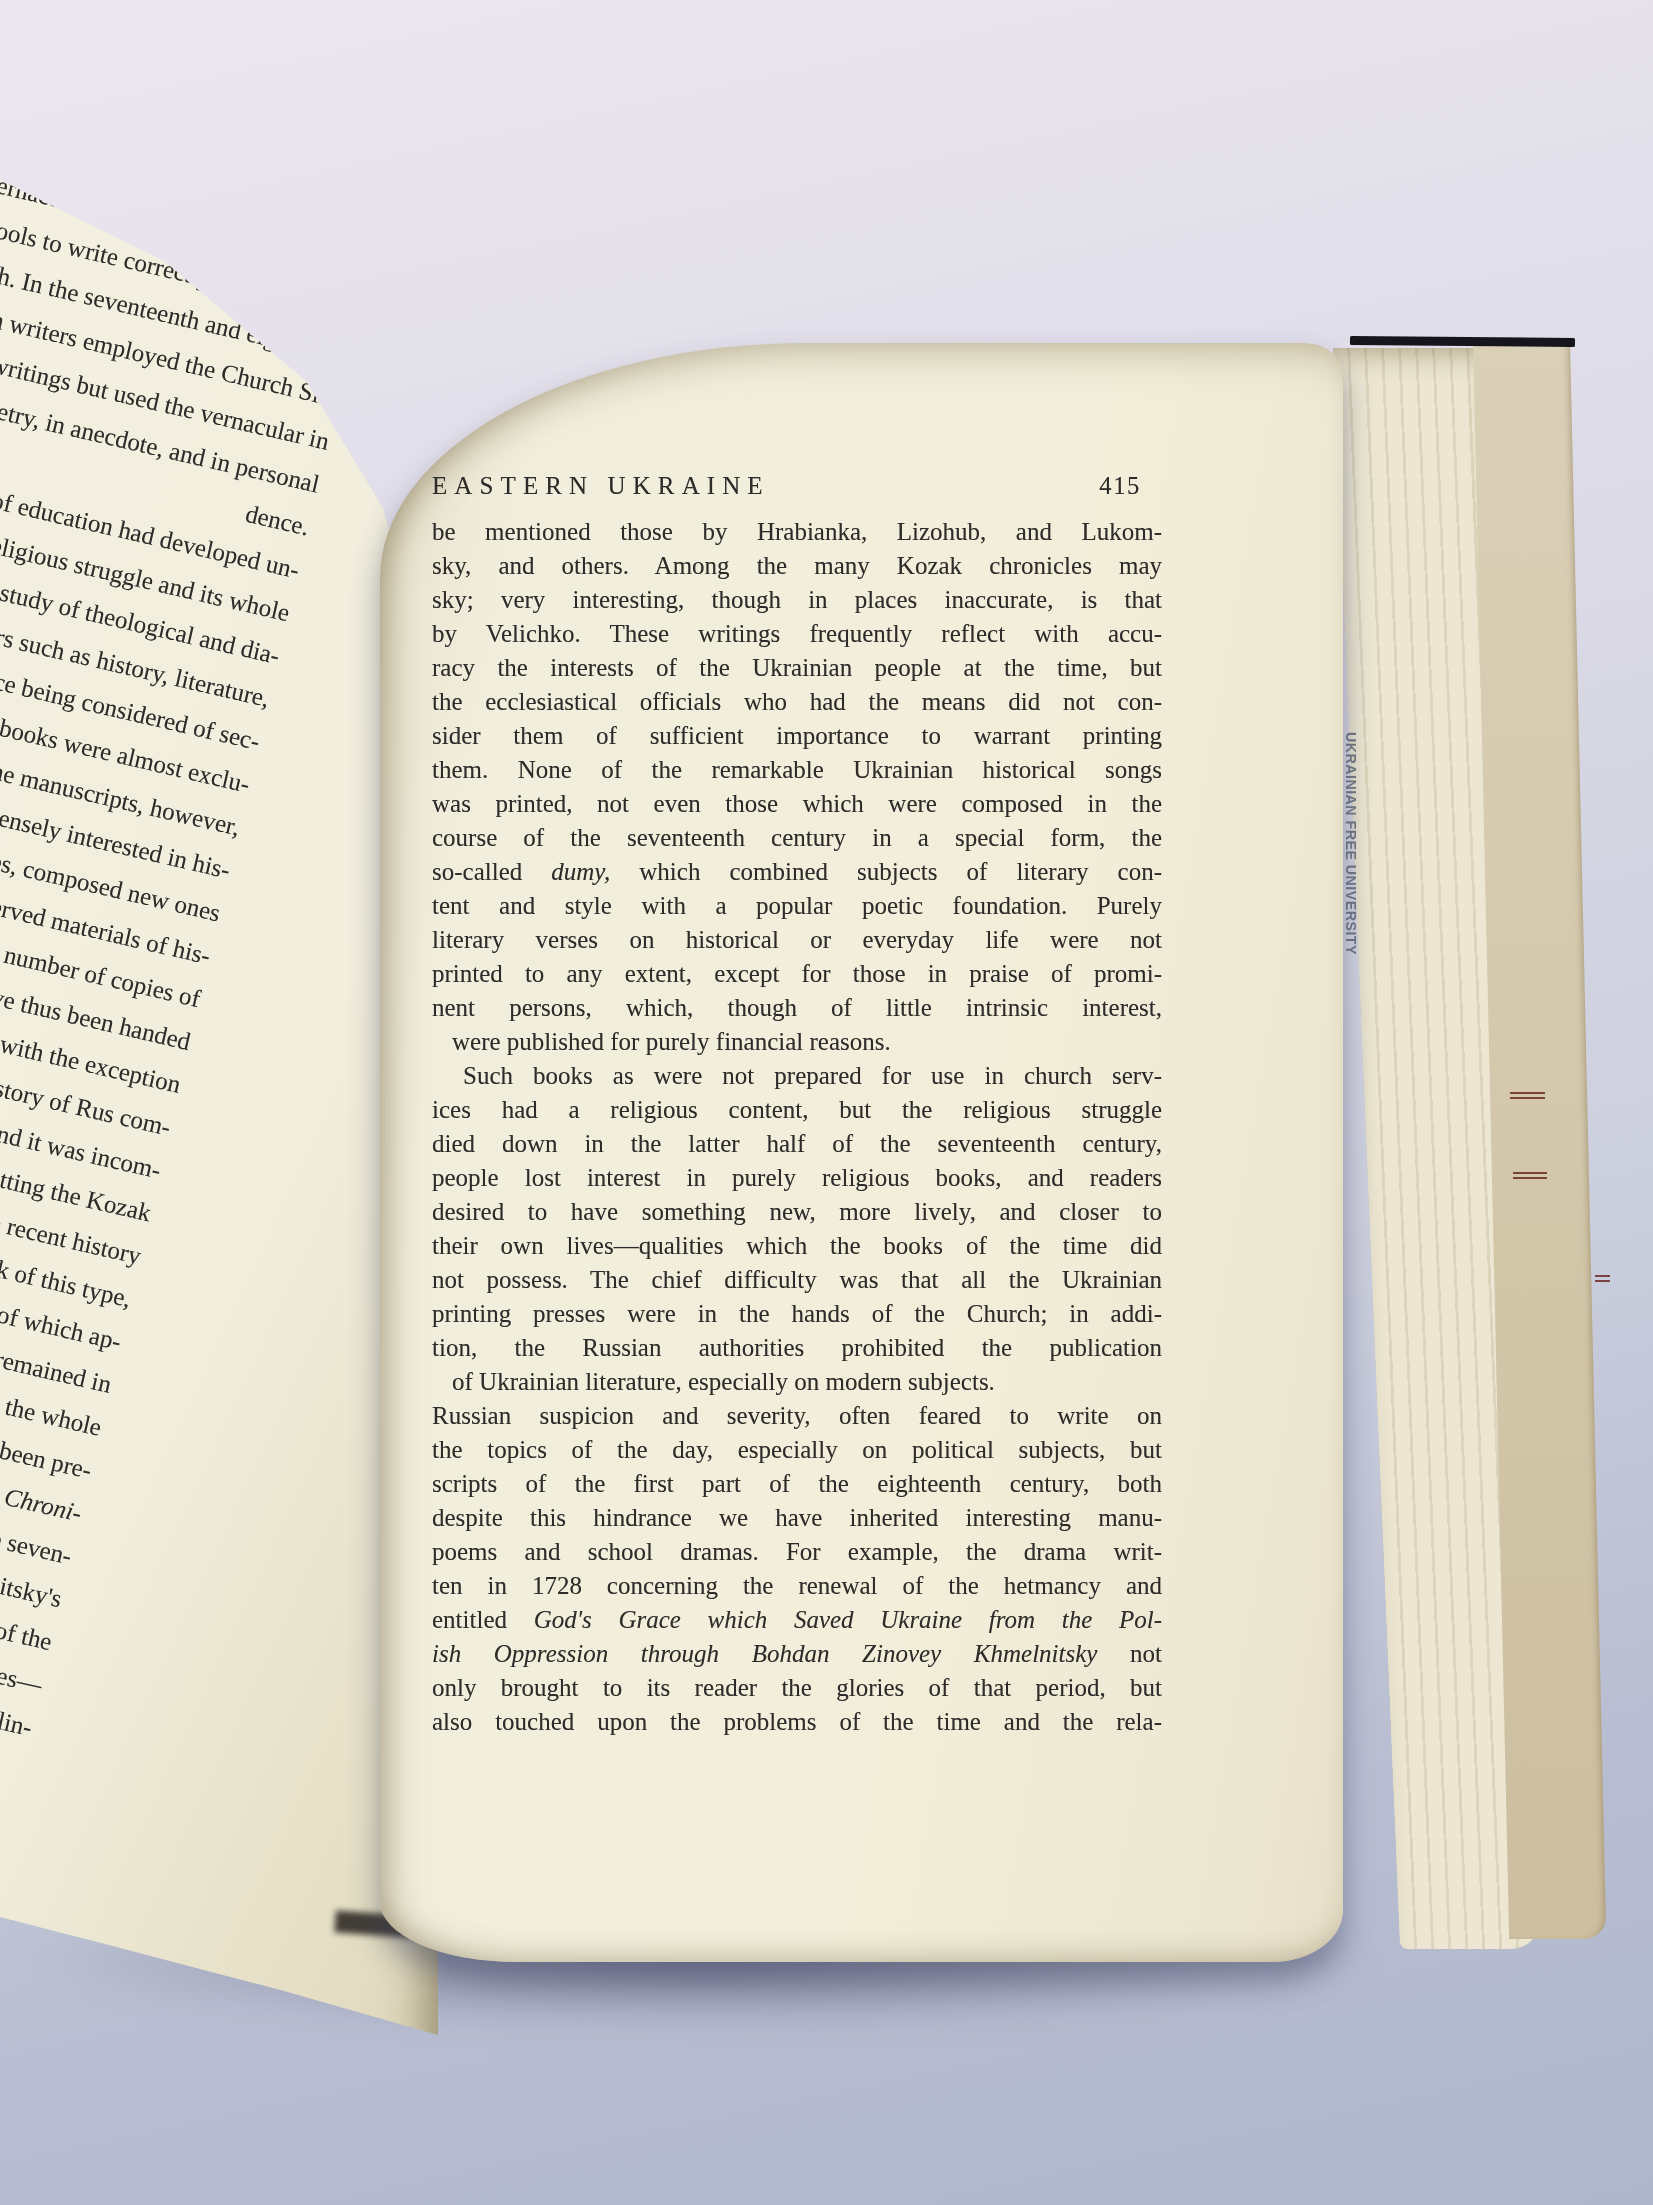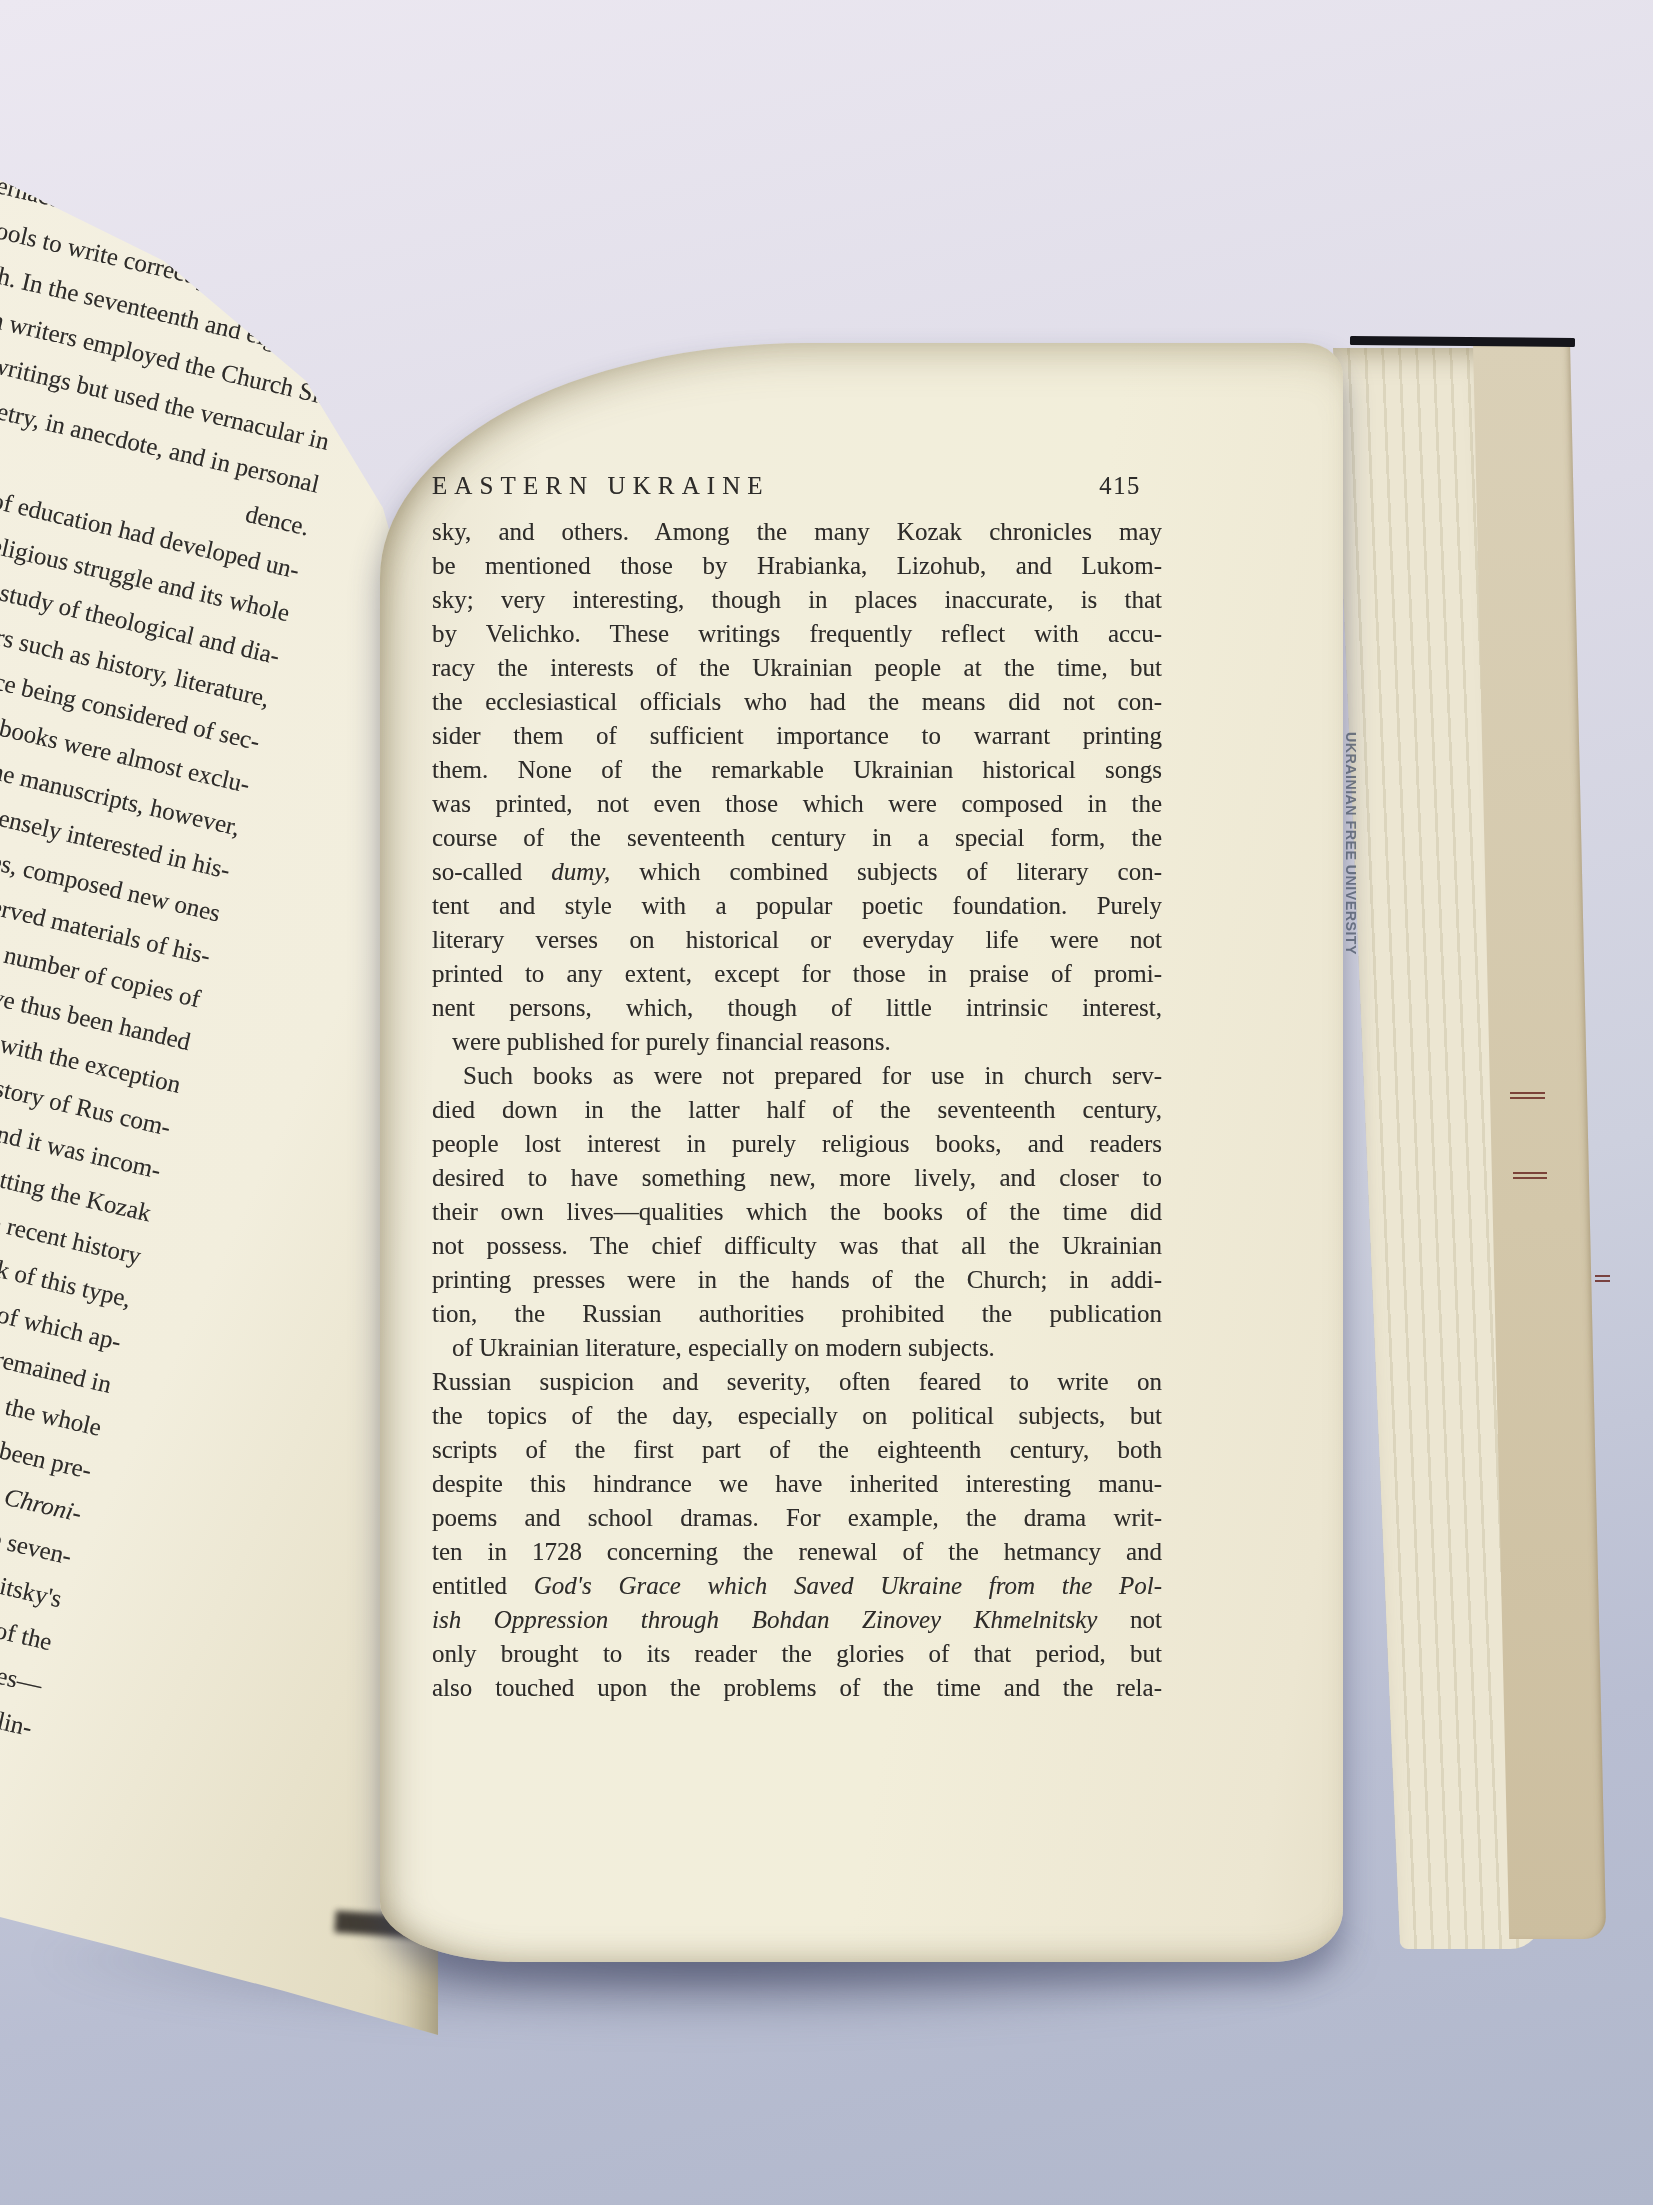--- a/index.html
+++ b/index.html
@@ -138,39 +138,40 @@
   <div class="red-mark m2"></div>
   <div class="red-mark m3"></div>
 
   <div class="right-page">
     <div class="rp-inner">
       <div class="rp-header">
         <div class="rp-title">EASTERN UKRAINE</div>
         <div class="rp-number">415</div>
       </div>
       <div>
+          <div class="rline"><span>be mentioned those by Hrabianka, Lizohub, and Lukom-</span></div>
           <div class="rline"><span>sky, and others. Among the many Kozak chronicles may</span></div>
-          <div class="rline"><span>be mentioned those by Hrabianka, Lizohub, and Lukom-</span></div>
           <div class="rline"><span>sky; very interesting, though in places inaccurate, is that</span></div>
           <div class="rline"><span>by Velichko. These writings frequently reflect with accu-</span></div>
           <div class="rline"><span>racy the interests of the Ukrainian people at the time, but</span></div>
           <div class="rline"><span>the ecclesiastical officials who had the means did not con-</span></div>
           <div class="rline"><span>sider them of sufficient importance to warrant printing</span></div>
           <div class="rline"><span>them. None of the remarkable Ukrainian historical songs</span></div>
           <div class="rline"><span>was printed, not even those which were composed in the</span></div>
           <div class="rline"><span>course of the seventeenth century in a special form, the</span></div>
           <div class="rline"><span>so-called </span><span class="it">dumy,</span><span> which combined subjects of literary con-</span></div>
           <div class="rline"><span>tent and style with a popular poetic foundation. Purely</span></div>
           <div class="rline"><span>literary verses on historical or everyday life were not</span></div>
           <div class="rline"><span>printed to any extent, except for those in praise of promi-</span></div>
           <div class="rline"><span>nent persons, which, though of little intrinsic interest,</span></div>
           <div class="rline end"><span>were published for purely financial reasons.</span></div>
         </div>
       <div>
           <div class="rline indent"><span>Such books as were not prepared for use in church serv-</span></div>
+          <div class="rline"><span>ices had a religious content, but the religious struggle</span></div>
           <div class="rline"><span>died down in the latter half of the seventeenth century,</span></div>
           <div class="rline"><span>people lost interest in purely religious books, and readers</span></div>
           <div class="rline"><span>desired to have something new, more lively, and closer to</span></div>
           <div class="rline"><span>their own lives—qualities which the books of the time did</span></div>
           <div class="rline"><span>not possess. The chief difficulty was that all the Ukrainian</span></div>
           <div class="rline"><span>printing presses were in the hands of the Church; in addi-</span></div>
           <div class="rline"><span>tion, the Russian authorities prohibited the publication</span></div>
           <div class="rline end"><span>of Ukrainian literature, especially on modern subjects.</span></div>
         </div>
       <div>

